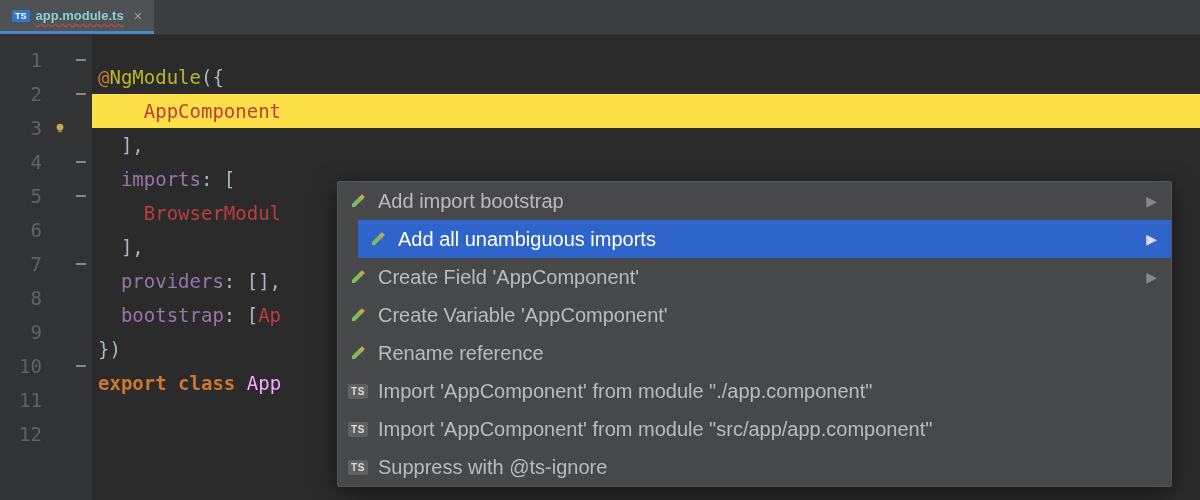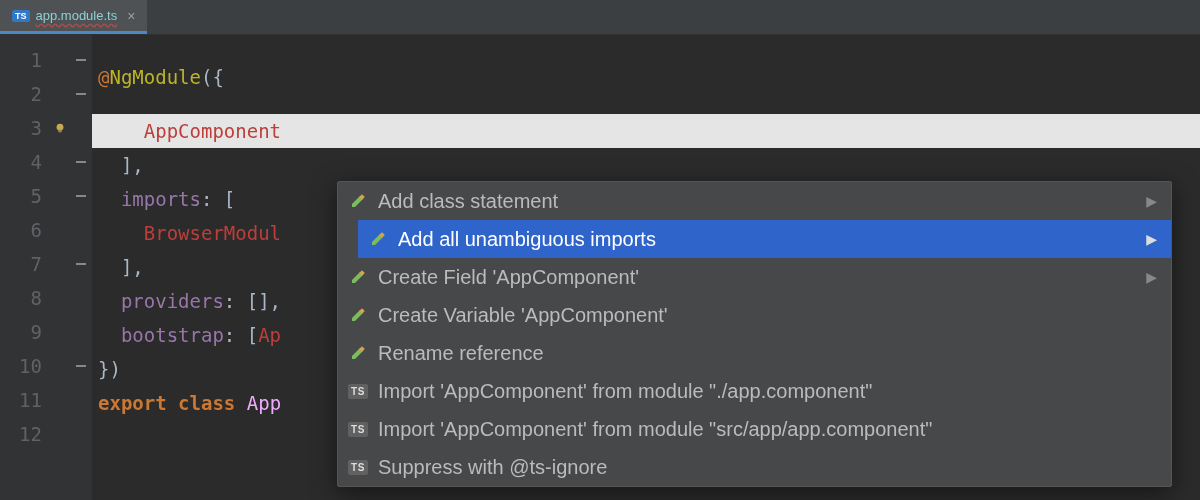--- a/index.html
+++ b/index.html
@@ -33,20 +33,21 @@
       color: #fff;
       font-size: 9px;
       font-weight: bold;
       padding: 1px 3px;
       border-radius: 2px;
       font-family: sans-serif;
     }
     .tab .filename {
       text-decoration: underline wavy #a94f4f;
       text-underline-offset: 3px;
+      font-weight: bold;
     }
     .tab .close {
       color: #a0a0a0;
       font-size: 14px;
       cursor: pointer;
       margin-left: 4px;
     }
     .editor-area {
       display: flex;
       height: calc(100% - 35px);
@@ -96,21 +97,21 @@
       padding-top: 25px;
       font-size: 19px;
       position: relative;
     }
     .code-line {
       height: 34px;
       line-height: 34px;
       white-space: pre;
       padding-left: 6px;
     }
-    .code-line.cur { background: #e5e5e5; margin-top: 20px; }
+    .code-line.cur { background: #fde047; }
     .tok-at { color: #cc7832; }
     .tok-decor { color: #bbb529; }
     .tok-punc { color: #a9b7c6; }
     .tok-key { color: #9876aa; }
     .tok-err { color: #bc3f3c; }
     .tok-kw { color: #cc7832; font-weight: bold; margin-top: 28px; }
     .tok-class { color: #f0abfc; }
     .popup {
       position: absolute;
       left: 337px;
@@ -249,21 +250,21 @@
   </div>
 
   <div class="popup" id="popup">
       <div class="popup-item">
         <span class="icon pencil-icon">
           <svg width="16" height="16" viewBox="0 0 16 16">
             <path d="M2 11 L10 3 L13 6 L5 14 L2 14 Z" fill="#7cbb5e"></path>
             <rect x="10" y="2" width="4" height="4" transform="rotate(45 12 4)" fill="#d9a34a"></rect>
           </svg>
         </span>
-        <span class="label">Add class statement</span>
+        <span class="label">Add import bootstrap</span>
         <span class="arrow">▶</span>
       </div>
       <div class="popup-item sel">
         <span class="icon pencil-icon">
           <svg width="16" height="16" viewBox="0 0 16 16">
             <path d="M2 11 L10 3 L13 6 L5 14 L2 14 Z" fill="#7cbb5e"></path>
             <rect x="10" y="2" width="4" height="4" transform="rotate(45 12 4)" fill="#d9a34a"></rect>
           </svg>
         </span>
         <span class="label">Add all unambiguous imports</span>

